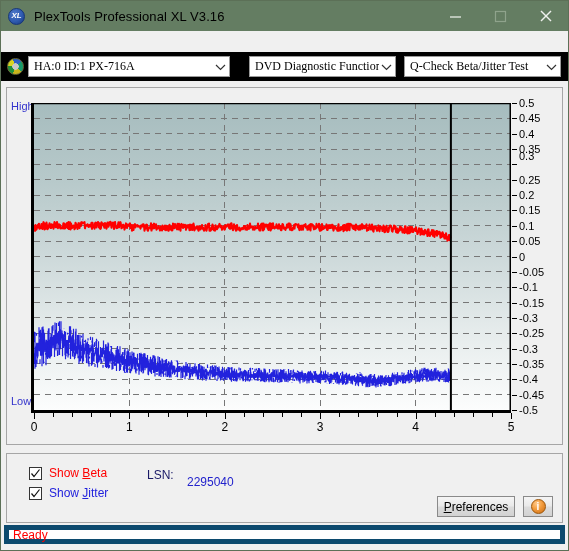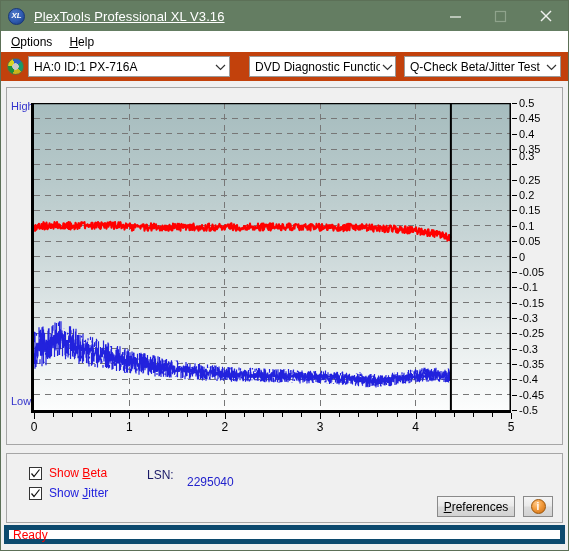--- a/index.html
+++ b/index.html
@@ -41,24 +41,23 @@
     box-sizing: border-box;
     display: flex; align-items: center; justify-content: center;
     color: #ffffff;
     font-size: 8px;
     font-weight: bold;
     font-style: italic;
     line-height: 1;
   }
   #title-text {
     margin-left: 9px;
-    color: #ffffff;
+    color: #000000;
     font-size: 13px;
     letter-spacing: 0.1px;
-    text-decoration: underline;
   }
   .wbtn {
     position: absolute;
     top: 0;
     width: 45px;
     height: 30px;
     display: flex; align-items: center; justify-content: center;
     color: #e8ece7;
   }
   #btn-min { right: 90px; }
@@ -83,21 +82,22 @@
     margin-left: 3px;
   }
   .menu-item u { text-decoration: underline; }
 
   
   #selrow {
     position: absolute;
     left: 0; top: 51px;
     width: 567px;
     height: 29px;
-    background: #c2410c;
+    background: #000000;
+    font-family: Liberation Serif, serif;
   }
   #drive-icon {
     position: absolute;
     left: 6px; top: 6px;
     width: 17px; height: 17px;
     border-radius: 50%;
     background:
       radial-gradient(circle at 50% 50%, #c8c8c8 0 3px, rgba(0,0,0,0) 3.5px),
       conic-gradient(from 200deg, #1f8f3a 0deg 70deg, #d8d421 70deg 140deg, #2a5fc4 140deg 210deg, #169b6b 210deg 290deg, #c9b41c 290deg 360deg);
     border: 1px solid #6a6a3a;
@@ -302,24 +302,20 @@
       </svg>
     </div>
     <div class="wbtn" id="btn-close">
       <svg width="14" height="14" viewBox="0 0 14 14">
         <line x1="2" y1="2" x2="12" y2="12" stroke="#eef1ed" stroke-width="1.4"></line>
         <line x1="12" y1="2" x2="2" y2="12" stroke="#eef1ed" stroke-width="1.4"></line>
       </svg>
     </div>
   </div>
 
-  <div id="menubar">
-    <div class="menu-item"><u>O</u><span>ptions</span></div>
-    <div class="menu-item"><u>H</u><span>elp</span></div>
-  </div>
 
   <div id="selrow">
     <div id="drive-icon"></div>
 
     <div class="combo" id="combo-drive">
       <span class="cv">HA:0 ID:1  PX-716A</span>
       <span class="carets">
         <svg width="11" height="8" viewBox="0 0 11 8">
             <polyline points="1,2 5.5,6.5 10,2" fill="none" stroke="#333" stroke-width="1.2"></polyline>
           </svg>

